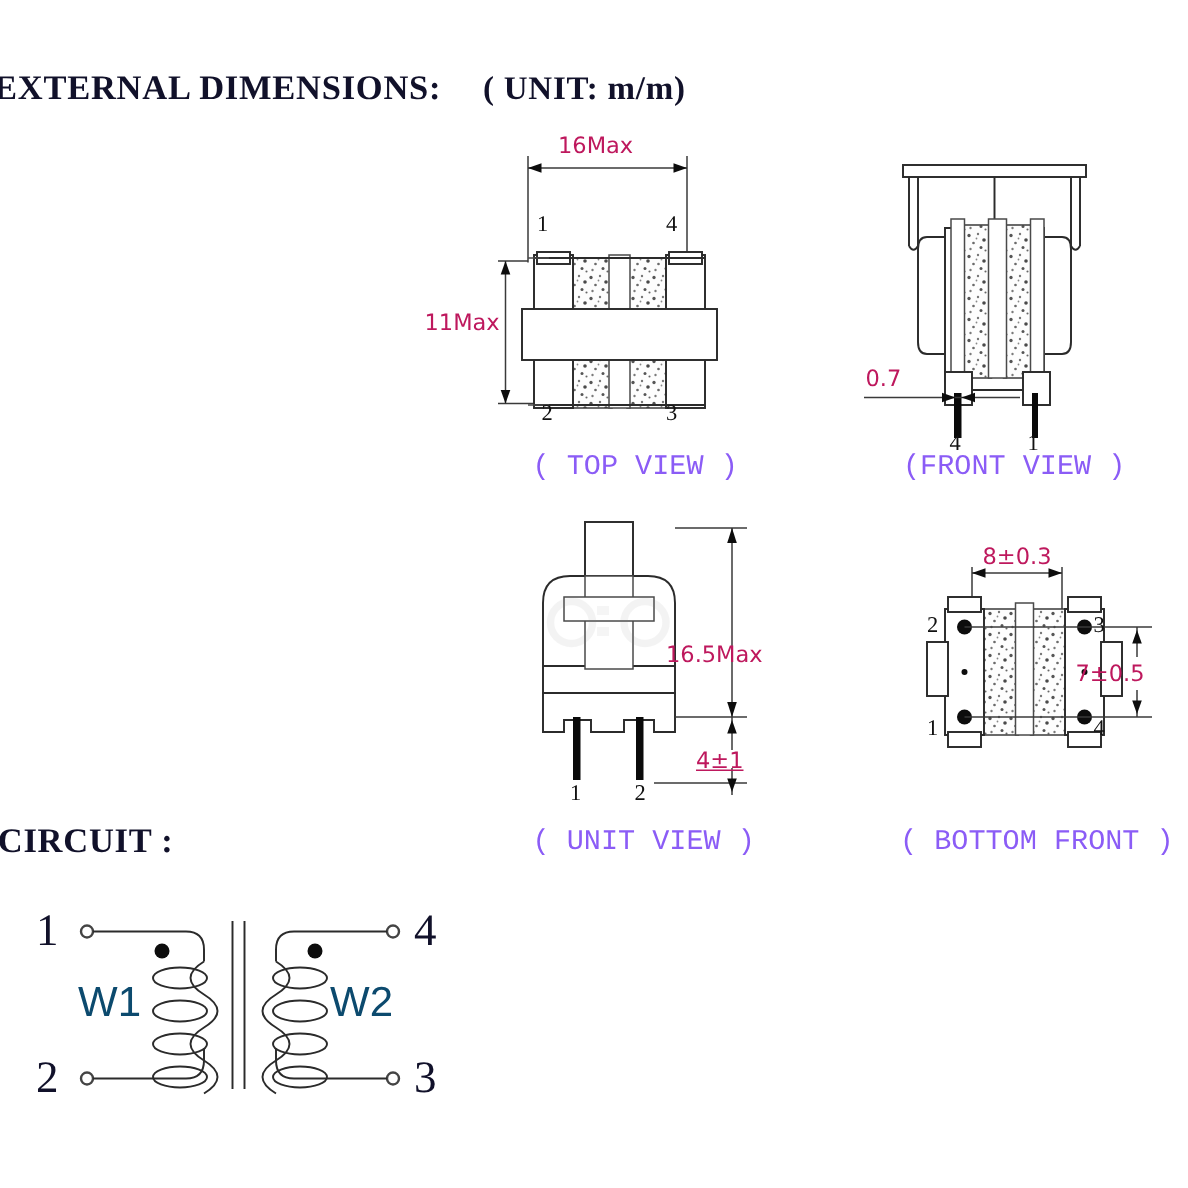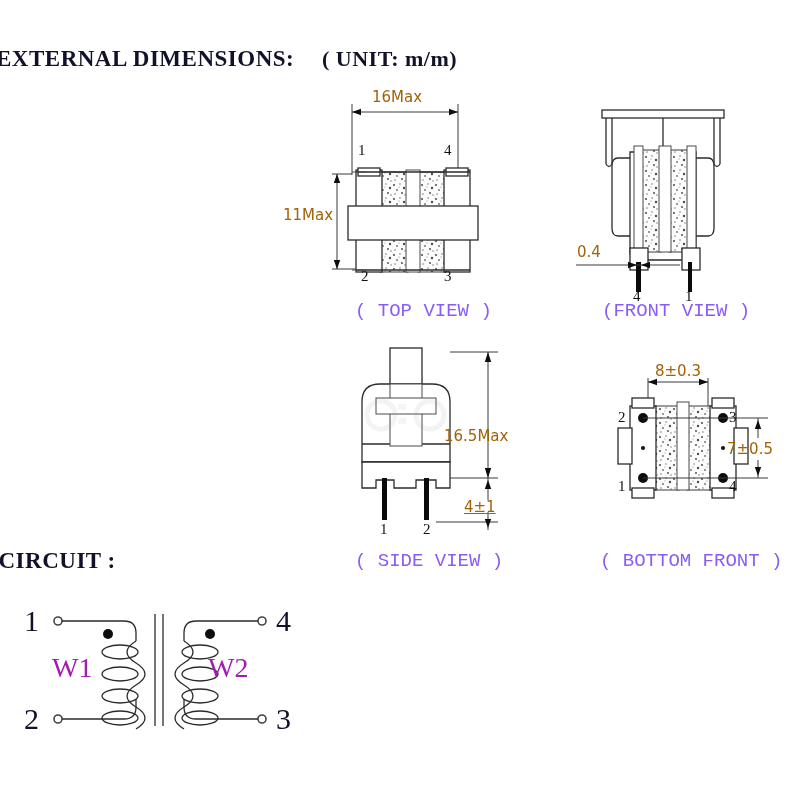--- a/index.html
+++ b/index.html
@@ -30,42 +30,42 @@
     position: absolute;
     font-family: Liberation Mono, monospace;
     font-size: 19px;
     color: #8b5cf6;
     white-space: nowrap;
   }
   .dim-text {
     position: absolute;
     font-family: "DejaVu Sans", sans-serif;
     font-size: 15px;
-    color: #a16207;
+    color: #be185d;
     white-space: nowrap;
   }
   .pin-label {
     position: absolute;
     font-family: "Liberation Serif", serif;
     font-size: 15px;
     color: #111;
     white-space: nowrap;
   }
   .term-label {
     position: absolute;
     font-family: "Liberation Serif", serif;
     font-size: 30px;
     color: #11112a;
     white-space: nowrap;
   }
   .wind-label {
     position: absolute;
-    font-family: Liberation Serif, serif;
+    font-family: Liberation Sans, sans-serif;
     font-size: 28px;
-    color: #a21caf;
+    color: #0c4a6e;
     white-space: nowrap;
   }
   svg { position: absolute; left: 0; top: 0; overflow: visible; }
   .ln { stroke: #2b2b2b; stroke-width: 1.3; fill: none; }
   .ln-thin { stroke: #4a4a4a; stroke-width: 1; fill: none; }
   .ln-dim { stroke: #3a3a3a; stroke-width: 1; fill: none; }
   .fillw { fill: #ffffff; stroke: #2b2b2b; stroke-width: 1.3; }
   .fillw-thin { fill: #ffffff; stroke: #4a4a4a; stroke-width: 1; }
   .pin-solid { fill: #0a0a0a; stroke: none; }
   .dot { fill: #0d0d0d; stroke: none; }
@@ -161,21 +161,21 @@
   <rect class="fillw" x="630" y="248" width="18" height="22"></rect>
   <rect class="fillw" x="682" y="248" width="18" height="22"></rect>
 
   <rect class="pin-solid" x="636" y="262" width="5" height="30"></rect>
   <rect class="pin-solid" x="688" y="262" width="4" height="30"></rect>
 
   <line class="ln-dim" x1="576" y1="265" x2="680" y2="265"></line>
   <path class="dot" d="M637,265 l-9,-3.2 v6.4 z"></path>
   <path class="dot" d="M641,265 l9,-3.2 v6.4 z"></path>
 </svg>
-<div class="dim-text" style="left:577px; top:243px;">0.4</div>
+<div class="dim-text" style="left:577px; top:243px;">0.7</div>
 <div class="pin-label" style="left:633px; top:288px;">4</div>
 <div class="pin-label" style="left:685px; top:288px;">1</div>
 <div class="view-caption" style="left:602px; top:300px;text-align:center;">(FRONT VIEW )</div>
 </div>
 
 <div>
 <svg width="792" height="792">
 
   <rect class="fillw" x="390" y="348" width="32" height="46"></rect>
 
@@ -206,21 +206,21 @@
   <line class="ln-dim" x1="436" y1="522" x2="498" y2="522"></line>
   <line class="ln-dim" x1="488" y1="478" x2="488" y2="500"></line>
   <line class="ln-dim" x1="488" y1="512" x2="488" y2="530"></line>
   <path class="dot" d="M488,480 l-3.2,9 h6.4 z"></path>
   <path class="dot" d="M488,528 l-3.2,-9 h6.4 z"></path>
 </svg>
 <div class="dim-text" style="left:444px; top:427px;">16.5Max</div>
 <div class="dim-text" style="left:464px; top:498px;text-decoration:underline;">4±1</div>
 <div class="pin-label" style="left:380px; top:521px;">1</div>
 <div class="pin-label" style="left:423px; top:521px;">2</div>
-<div class="view-caption" style="left:355px; top:550px;">( SIDE VIEW )</div>
+<div class="view-caption" style="left:355px; top:550px;">( UNIT VIEW )</div>
 </div>
 
 <div>
 <svg width="792" height="792">
 
   <line class="ln-dim" x1="648" y1="378" x2="648" y2="414"></line>
   <line class="ln-dim" x1="708" y1="378" x2="708" y2="414"></line>
   <line class="ln-dim" x1="648" y1="382" x2="708" y2="382"></line>
   <path class="dot" d="M648,382 l9,-3.2 v6.4 z"></path>
   <path class="dot" d="M708,382 l-9,-3.2 v6.4 z"></path>
@@ -247,21 +247,21 @@
   <circle class="dot" cx="723" cy="448" r="2"></circle>
 
   <line class="ln-dim" x1="643" y1="418" x2="768" y2="418"></line>
   <line class="ln-dim" x1="643" y1="478" x2="768" y2="478"></line>
   <line class="ln-dim" x1="758" y1="418" x2="758" y2="438"></line>
   <line class="ln-dim" x1="758" y1="460" x2="758" y2="478"></line>
   <path class="dot" d="M758,420 l-3.2,9 h6.4 z"></path>
   <path class="dot" d="M758,476 l-3.2,-9 h6.4 z"></path>
 </svg>
 <div class="dim-text" style="left:655px; top:362px;">8±0.3</div>
-<div class="dim-text" style="left:717px; top:440px;margin-left:10px;">7±0.5</div>
+<div class="dim-text" style="left:717px; top:440px;">7±0.5</div>
 <div class="pin-label" style="left:618px; top:409px;">2</div>
 <div class="pin-label" style="left:729px; top:409px;">3</div>
 <div class="pin-label" style="left:618px; top:478px;">1</div>
 <div class="pin-label" style="left:729px; top:478px;">4</div>
 <div class="view-caption" style="left:600px; top:550px;">( BOTTOM FRONT )</div>
 </div>
 
 <div>
 <svg width="792" height="792">
 
@@ -292,14 +292,14 @@
   <ellipse cx="200" cy="674" rx="18" ry="7" fill="none" stroke="#2b2b2b" stroke-width="1.3"></ellipse>
   <ellipse cx="200" cy="696" rx="18" ry="7" fill="none" stroke="#2b2b2b" stroke-width="1.3"></ellipse>
   <ellipse cx="200" cy="718" rx="18" ry="7" fill="none" stroke="#2b2b2b" stroke-width="1.3"></ellipse>
   <circle class="dot" cx="210" cy="634" r="5"></circle>
 </svg>
 <div class="term-label" style="left:24px; top:604px;">1</div>
 <div class="term-label" style="left:24px; top:702px;">2</div>
 <div class="term-label" style="left:276px; top:604px;">4</div>
 <div class="term-label" style="left:276px; top:702px;">3</div>
 <div class="wind-label" style="left:52px; top:652px;">W1</div>
-<div class="wind-label" style="left:208px; top:652px;text-align:right;">W2</div>
+<div class="wind-label" style="left:220px; top:652px;text-align:right;">W2</div>
 </div>
 
 </body></html>

